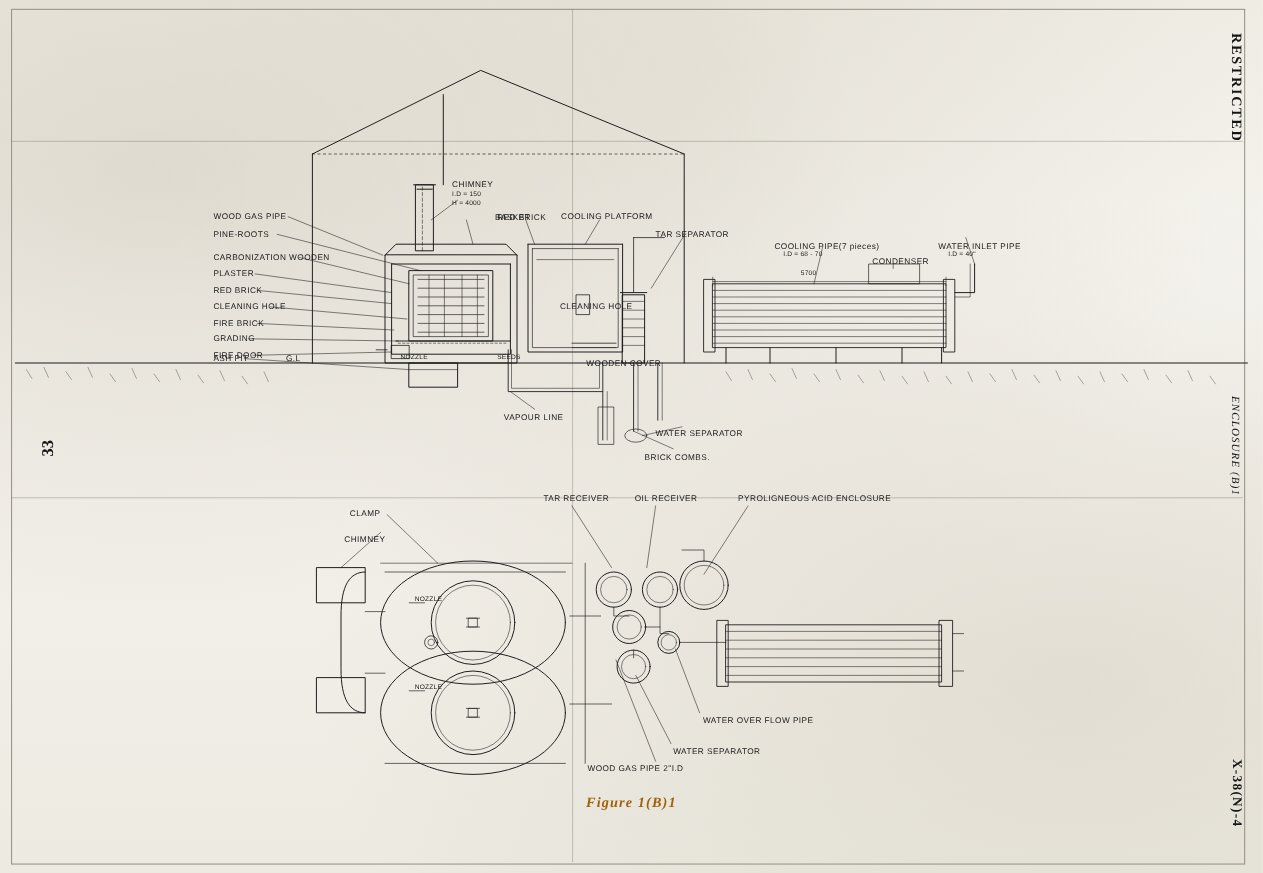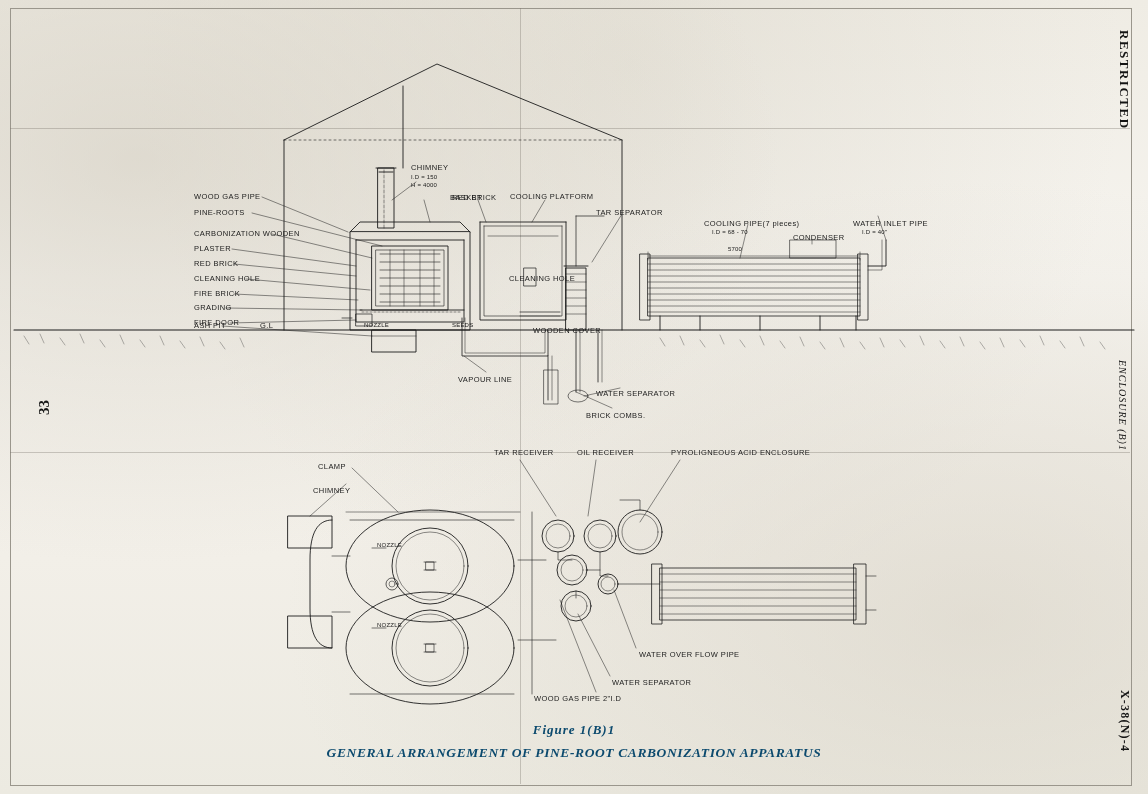--- a/index.html
+++ b/index.html
@@ -101,21 +101,21 @@
     transform: rotate(180deg);
     font-family: "Liberation Serif", serif;
     color: #141414;
   }
   .cap {
     position: absolute;
     text-align: center;
     width: 100%;
     left: 0;
     font-family: "Liberation Serif", serif;
-    color: #0c4a6e;
+    color: #a16207;
   }
   #cap-fig {
     top: 722px;
     font-size: 13px;
     font-weight: bold;
     font-style: italic;
     letter-spacing: 1px;
   }
   #cap-title {
     top: 745px;
@@ -429,14 +429,13 @@
   <div class="lbl u" style="left:639px; top:650px;">WATER OVER FLOW PIPE</div>
   <div class="lbl u" style="left:612px; top:678px;">WATER SEPARATOR</div>
   <div class="lbl u" style="left:534px; top:694px;">WOOD GAS PIPE 2"I.D</div>
 
   <div id="restricted">RESTRICTED</div>
   <div id="enclosure">ENCLOSURE (B)1</div>
   <div id="docnum">X-38(N)-4</div>
   <div id="pagenum">33</div>
 
   <div class="cap" id="cap-fig">Figure 1(B)1</div>
-  <div class="cap" id="cap-title">GENERAL ARRANGEMENT OF PINE-ROOT CARBONIZATION APPARATUS</div>
 </div>
 
 </body></html>

